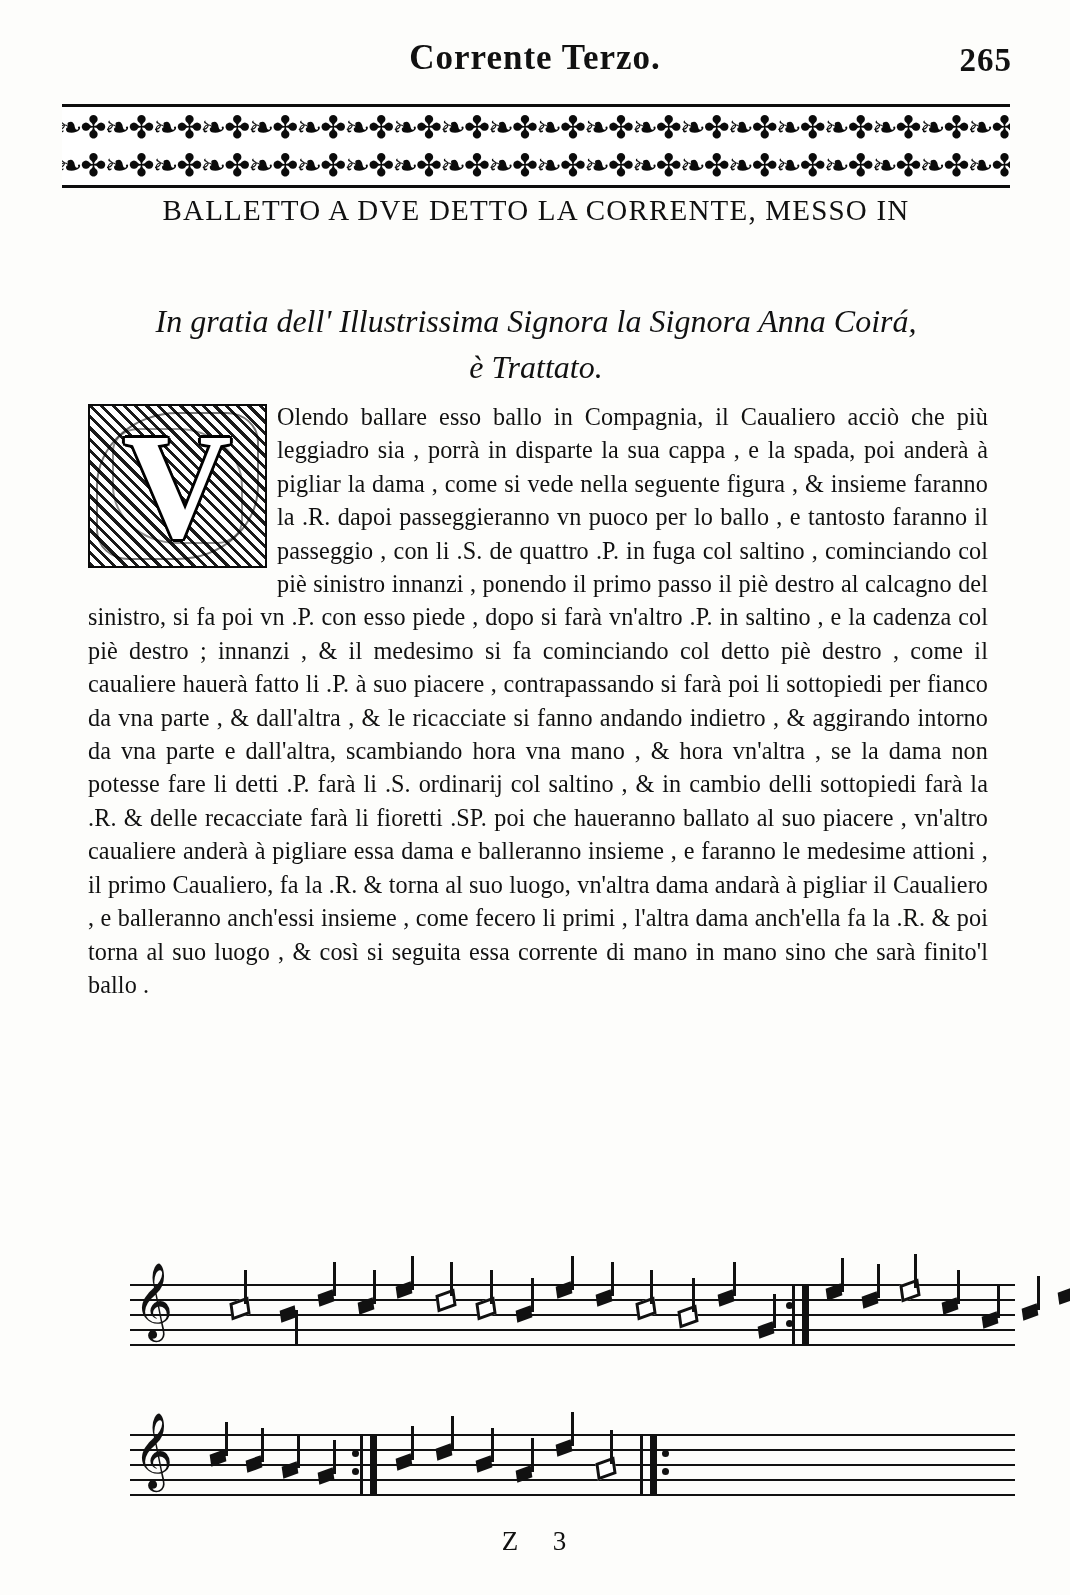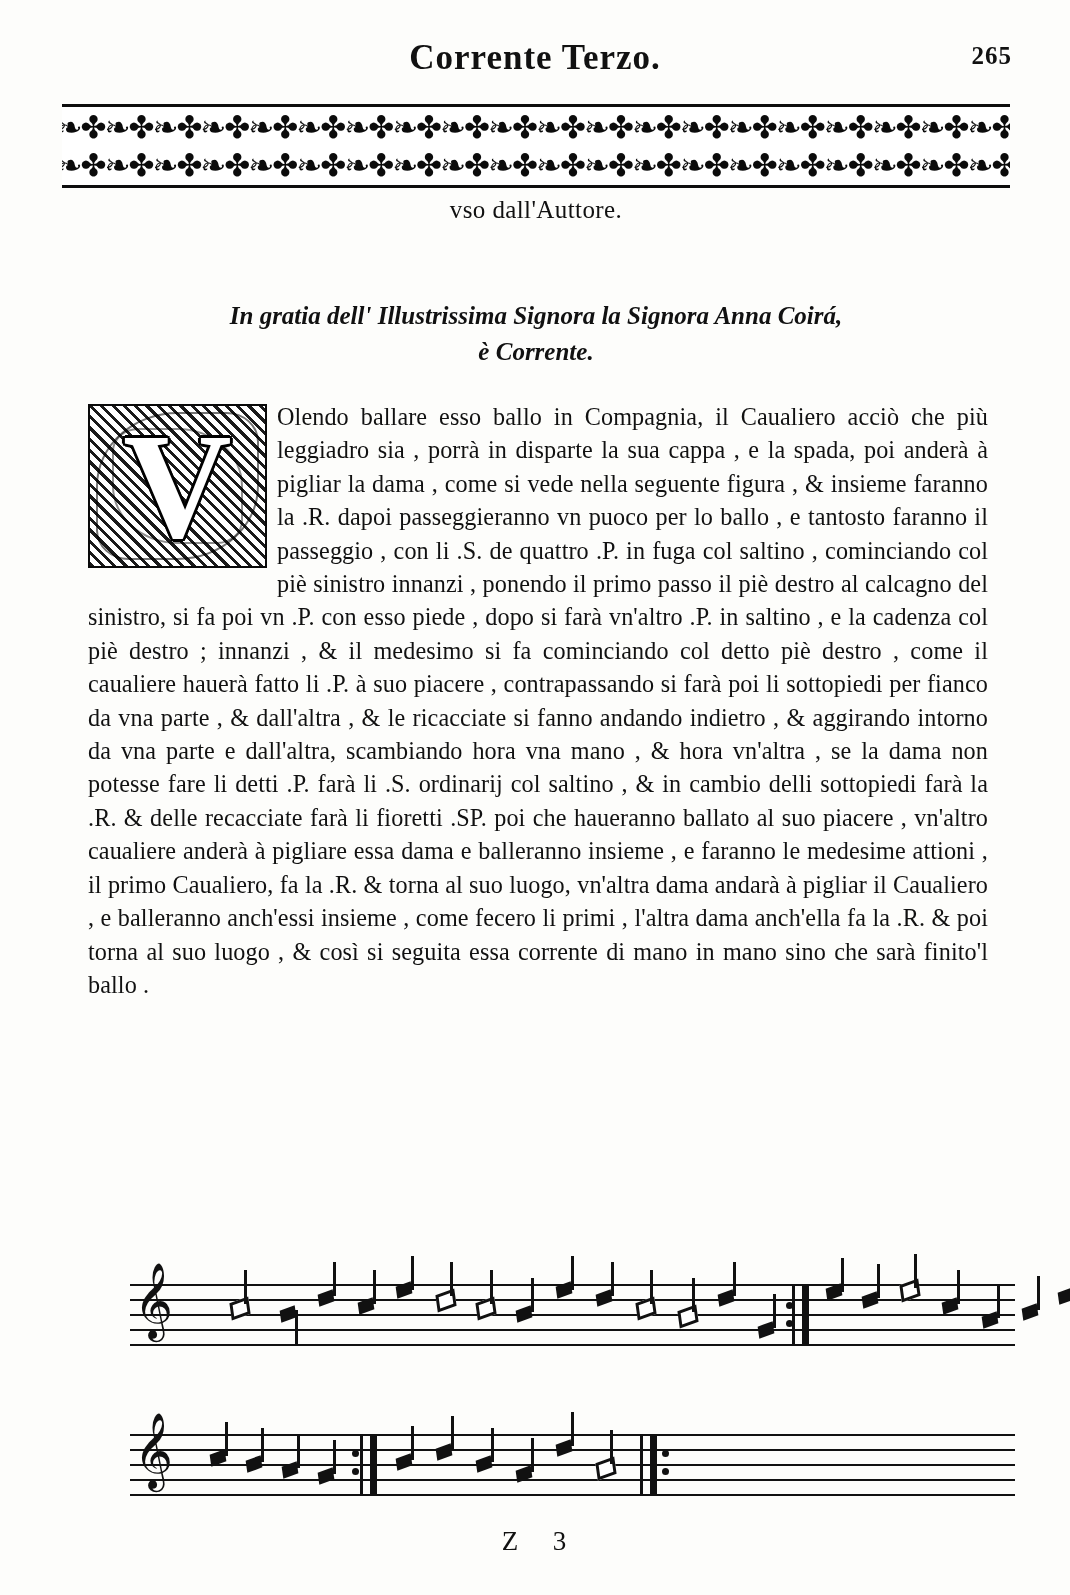--- a/index.html
+++ b/index.html
@@ -31,21 +31,21 @@
   .running-head .title {
     font-size: 35px;
     letter-spacing: 1px;
     font-family: "Liberation Serif", serif;
     font-weight: 600;
   }
   .folio {
     position: absolute;
     top: 42px;
     right: 58px;
-    font-size: 25px;
+    font-size: 33px;
     letter-spacing: 1px;
     font-weight: 600;
   }
   
   .ornament {
     position: absolute;
     top: 104px;
     left: 62px;
     width: 948px;
     height: 78px;
@@ -89,23 +89,23 @@
     letter-spacing: 0.4px;
     margin-top: 2px;
   }
   .dedication {
     position: absolute;
     top: 298px;
     left: 56px;
     width: 960px;
     text-align: center;
     font-style: italic;
-    font-size: 25px;
+    font-size: 32px;
     line-height: 1.45;
-    font-weight: 700;
+    font-weight: 400;
   }
   
   .bodytext {
     position: absolute;
     top: 400px;
     left: 88px;
     width: 900px;
     font-size: 24.2px;
     line-height: 33.4px;
     text-align: justify;
@@ -256,26 +256,26 @@
     <span class="title">Corrente Terzo.</span>
   </div>
   <div class="folio">265</div>
 
   <div class="ornament">
     <div class="orn-row r1">❧✤❧✤❧✤❧✤❧✤❧✤❧✤❧✤❧✤❧✤❧✤❧✤❧✤❧✤❧✤❧✤❧✤❧✤❧✤❧✤❧✤❧✤❧✤❧✤❧✤❧✤❧✤❧✤❧✤❧✤❧✤❧✤❧✤❧✤</div>
     <div class="orn-row r2">❧✤❧✤❧✤❧✤❧✤❧✤❧✤❧✤❧✤❧✤❧✤❧✤❧✤❧✤❧✤❧✤❧✤❧✤❧✤❧✤❧✤❧✤❧✤❧✤❧✤❧✤❧✤❧✤❧✤❧✤❧✤❧✤❧✤❧✤</div>
   </div>
 
   <div class="caps-title">
-    <span class="line2">vso dall'Auttore.</span>
+    <span>BALLETTO A DVE DETTO LA CORRENTE, MESSO IN</span>
   </div>
 
   <div class="dedication">
     <div>In gratia dell' Illustrissima Signora la Signora Anna Coirá,</div>
-    <div>è Corrente.</div>
+    <div>è Trattato.</div>
   </div>
 
   <div class="bodytext">
     <div class="dropcap">
       <span class="vine"></span>
       <span class="vine2"></span>
       <span class="glyph">V</span>
     </div>
     <span>Olendo ballare esso ballo in Compagnia, il Caualiero acciò che più leggiadro sia , porrà in disparte la sua cappa , e la spada, poi anderà à pigliar la dama , come si vede nella seguente figura , &amp; insieme faranno la  .R.  dapoi passeggieranno vn puoco per lo ballo , e tantosto faranno il passeggio , con li .S. de quattro .P. in fuga col saltino , cominciando col piè sinistro innanzi , ponendo il primo passo il piè destro al calcagno del sinistro, si fa poi vn .P. con esso piede , dopo si farà vn'altro .P. in saltino , e la cadenza col piè destro ; innanzi , &amp; il medesimo si fa cominciando col detto piè destro , come il caualiere hauerà fatto li .P. à suo piacere , contrapassando si farà poi li sottopiedi per fianco da vna parte , &amp; dall'altra , &amp; le ricacciate si fanno andando indietro , &amp; aggirando intorno da vna parte e dall'altra, scambiando hora vna mano , &amp; hora vn'altra , se la dama non potesse fare li detti .P. farà li .S. ordinarij col saltino , &amp; in cambio delli sottopiedi farà la .R. &amp; delle recacciate farà li fioretti .SP. poi che haueranno ballato al suo piacere , vn'altro caualiere anderà à pigliare essa dama e balleranno insieme , e faranno le medesime attioni , il primo Caualiero, fa la .R. &amp; torna al suo luogo, vn'altra dama andarà à pigliar il Caualiero , e balleranno anch'essi insieme , come fecero li primi , l'altra dama anch'ella fa la .R. &amp; poi torna al suo luogo , &amp; così si seguita essa corrente di mano in mano sino che sarà finito'l ballo .</span>
   </div>

